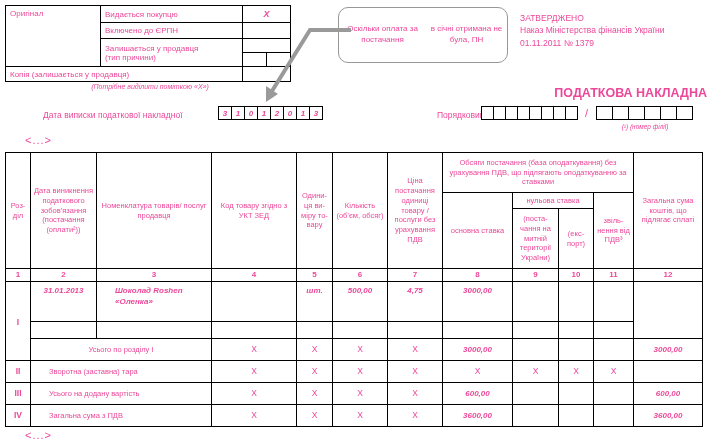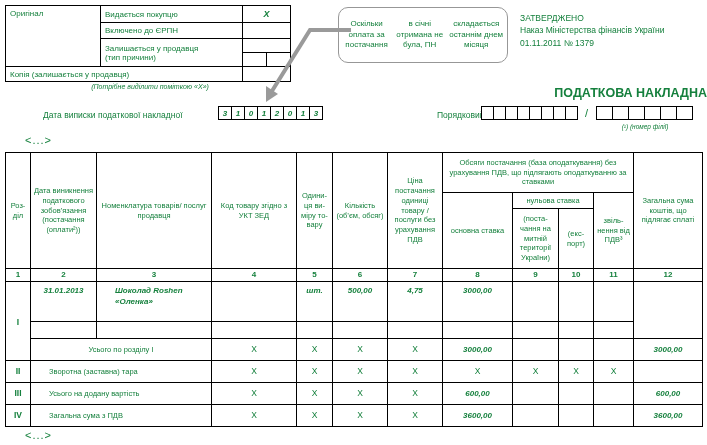--- a/index.html
+++ b/index.html
@@ -1,19 +1,19 @@
 <!DOCTYPE html>
 <html><head>
 <meta charset="utf-8">
 <style>
   * { margin:0; padding:0; box-sizing:border-box; }
   html,body { background:#fff; }
   .page {
     position:relative; width:707px; height:445px; background:#fff;
-    font-family:"Liberation Sans", sans-serif; color:#15803d; overflow:hidden;
+    font-family:"Liberation Sans", sans-serif; color:#ec4899; overflow:hidden;
   }
 
   
   table.orig { position:absolute; left:5px; top:5px; border-collapse:collapse; table-layout:fixed; font-size:8px; }
   table.orig td { border:1px solid #000; padding:1px 4px; vertical-align:middle; overflow:hidden; }
   table.orig td.lab { text-align:left; }
   table.orig td.head { vertical-align:top; padding-top:3px; }
   table.orig td.chk { text-align:center; font-weight:700; font-style:italic; font-size:9px; }
   .orig-caption { position:absolute; left:5px; top:83px; width:290px; text-align:center; font-size:7px; font-style:italic; }
 
@@ -97,21 +97,20 @@
       <td class="lab" colspan="2">Копія (залишається у продавця)</td>
       <td class="chk" colspan="2"></td>
     </tr>
   </tbody>
     </table>
   <div class="orig-caption">(Потрібне виділити поміткою «Х»)</div>
 
   <div class="callout">
     <div>Оскільки оплата за постачання</div>
     <div>в січні отримана не була, ПН</div>
-    <div>складається останнім днем місяця</div>
   </div>
   <svg class="arrow-svg" viewBox="0 0 100 86">
     <polyline points="96,8 55,8 17,69" fill="none" stroke="#9a9a9a" stroke-width="4"></polyline>
     <polygon points="11,80 23,72 11,64" fill="#9a9a9a"></polygon>
   </svg>
 
   <div class="approved">
     <div>ЗАТВЕРДЖЕНО</div>
     <div>Наказ Міністерства фінансів України</div>
     <div>01.11.2011 № 1379</div>

